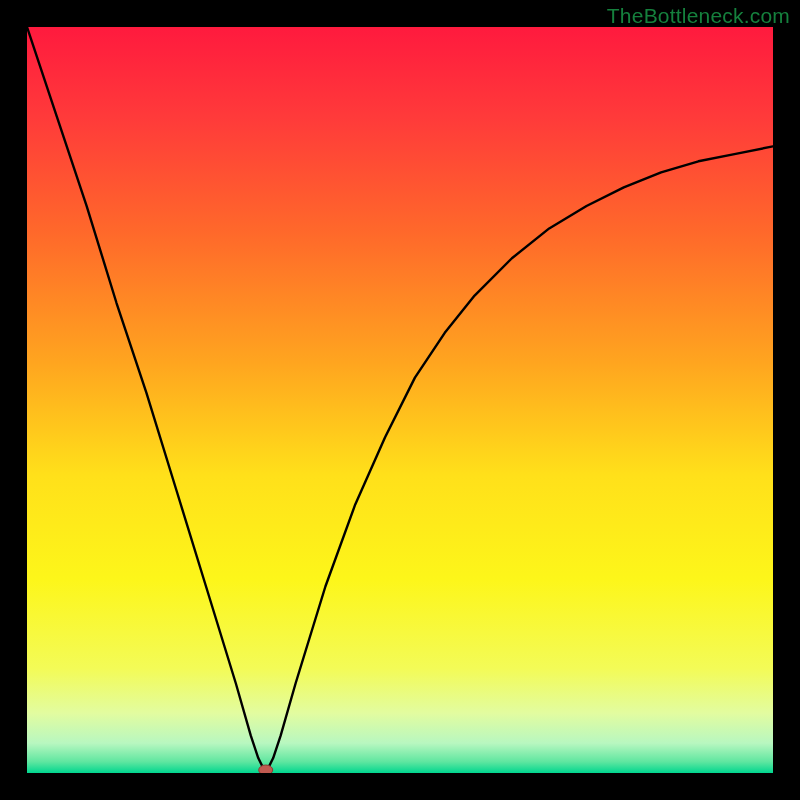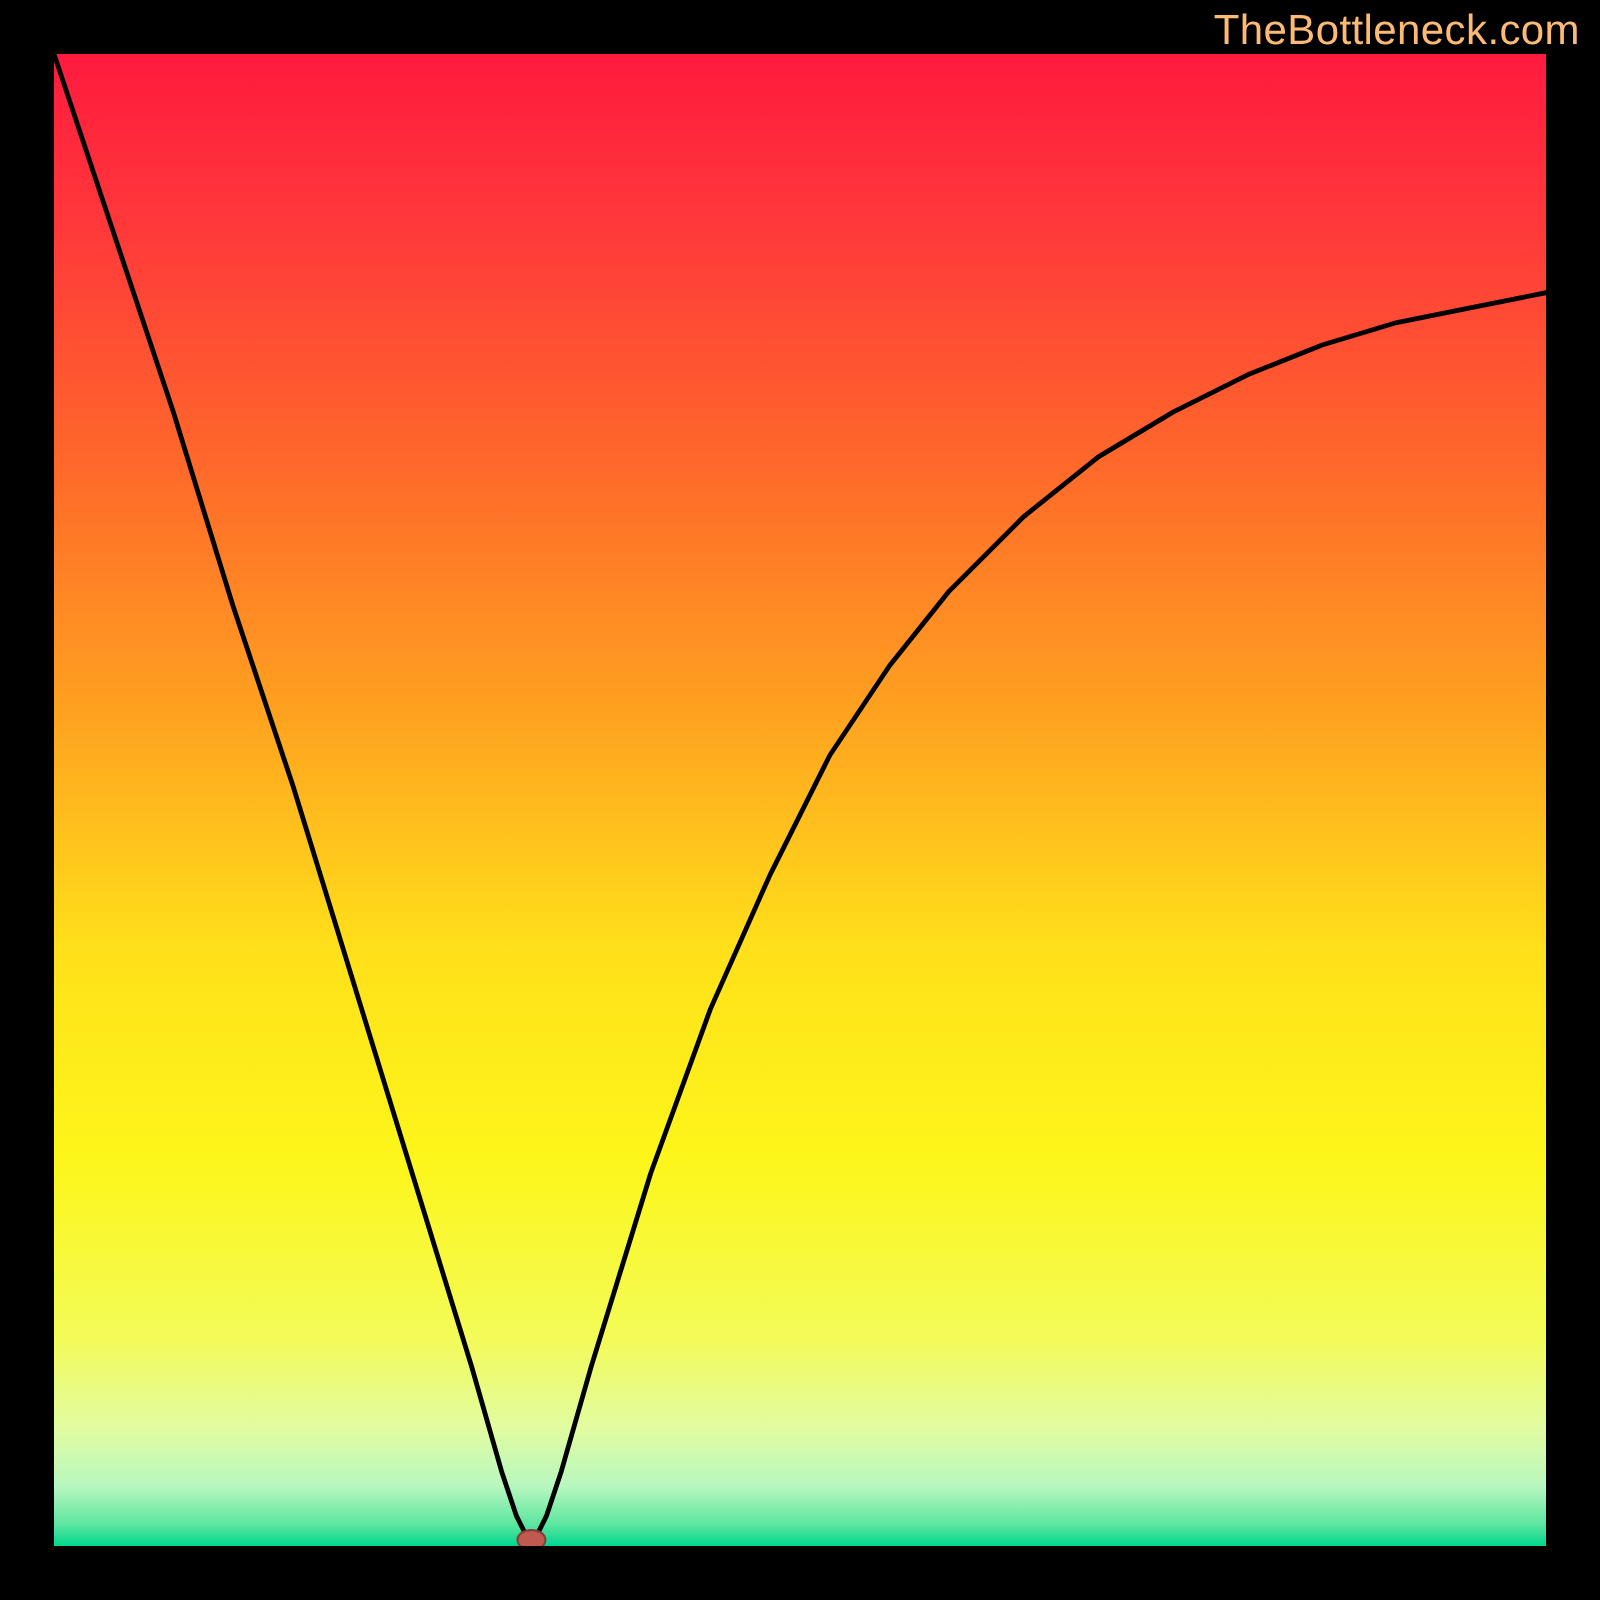--- a/index.html
+++ b/index.html
@@ -9,21 +9,21 @@
     height: 800px;
     background: #000;
     font-family: Arial, Helvetica, sans-serif;
     position: relative;
     overflow: hidden;
   }
   .attribution {
     position: absolute;
     top: 4px;
     right: 10px;
-    color: #fdba74;
+    color: #15803d;
     font-size: 21px;
     font-weight: 500;
     letter-spacing: 0.2px;
     z-index: 10;
     margin-left: 48px;
   }
   .plot-frame {
     position: absolute;
     left: 27px;
     top: 27px;

